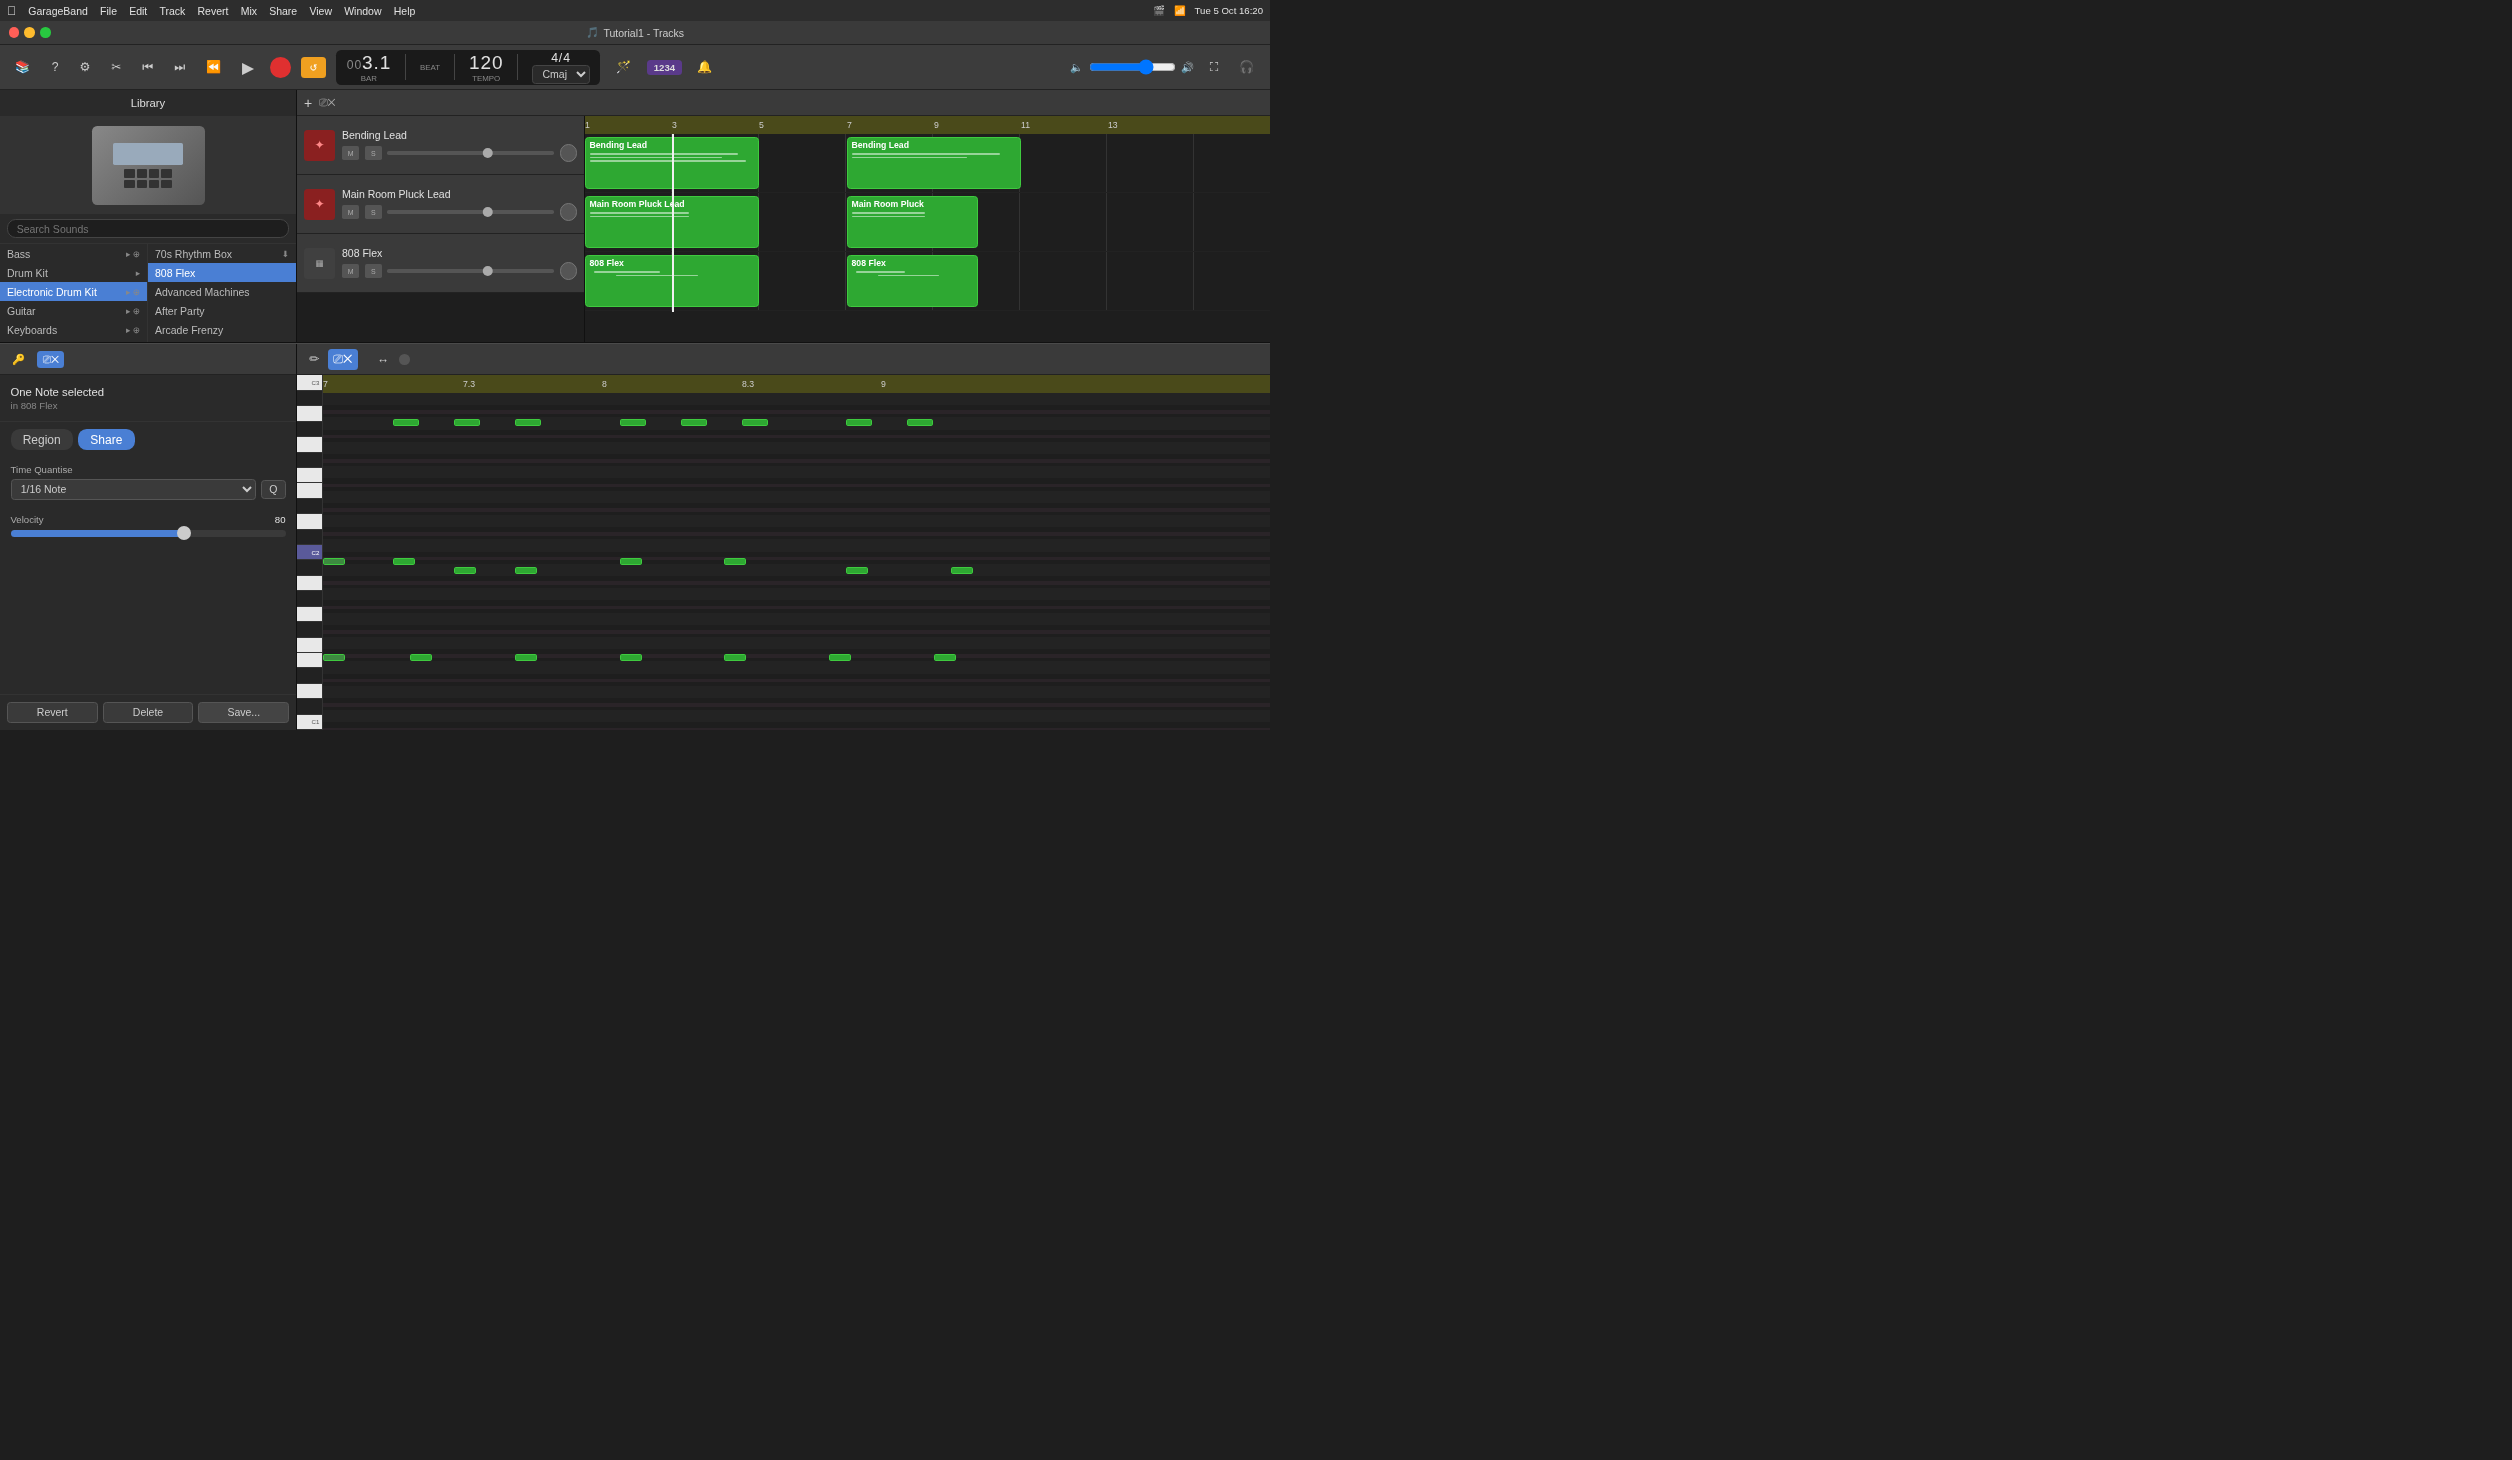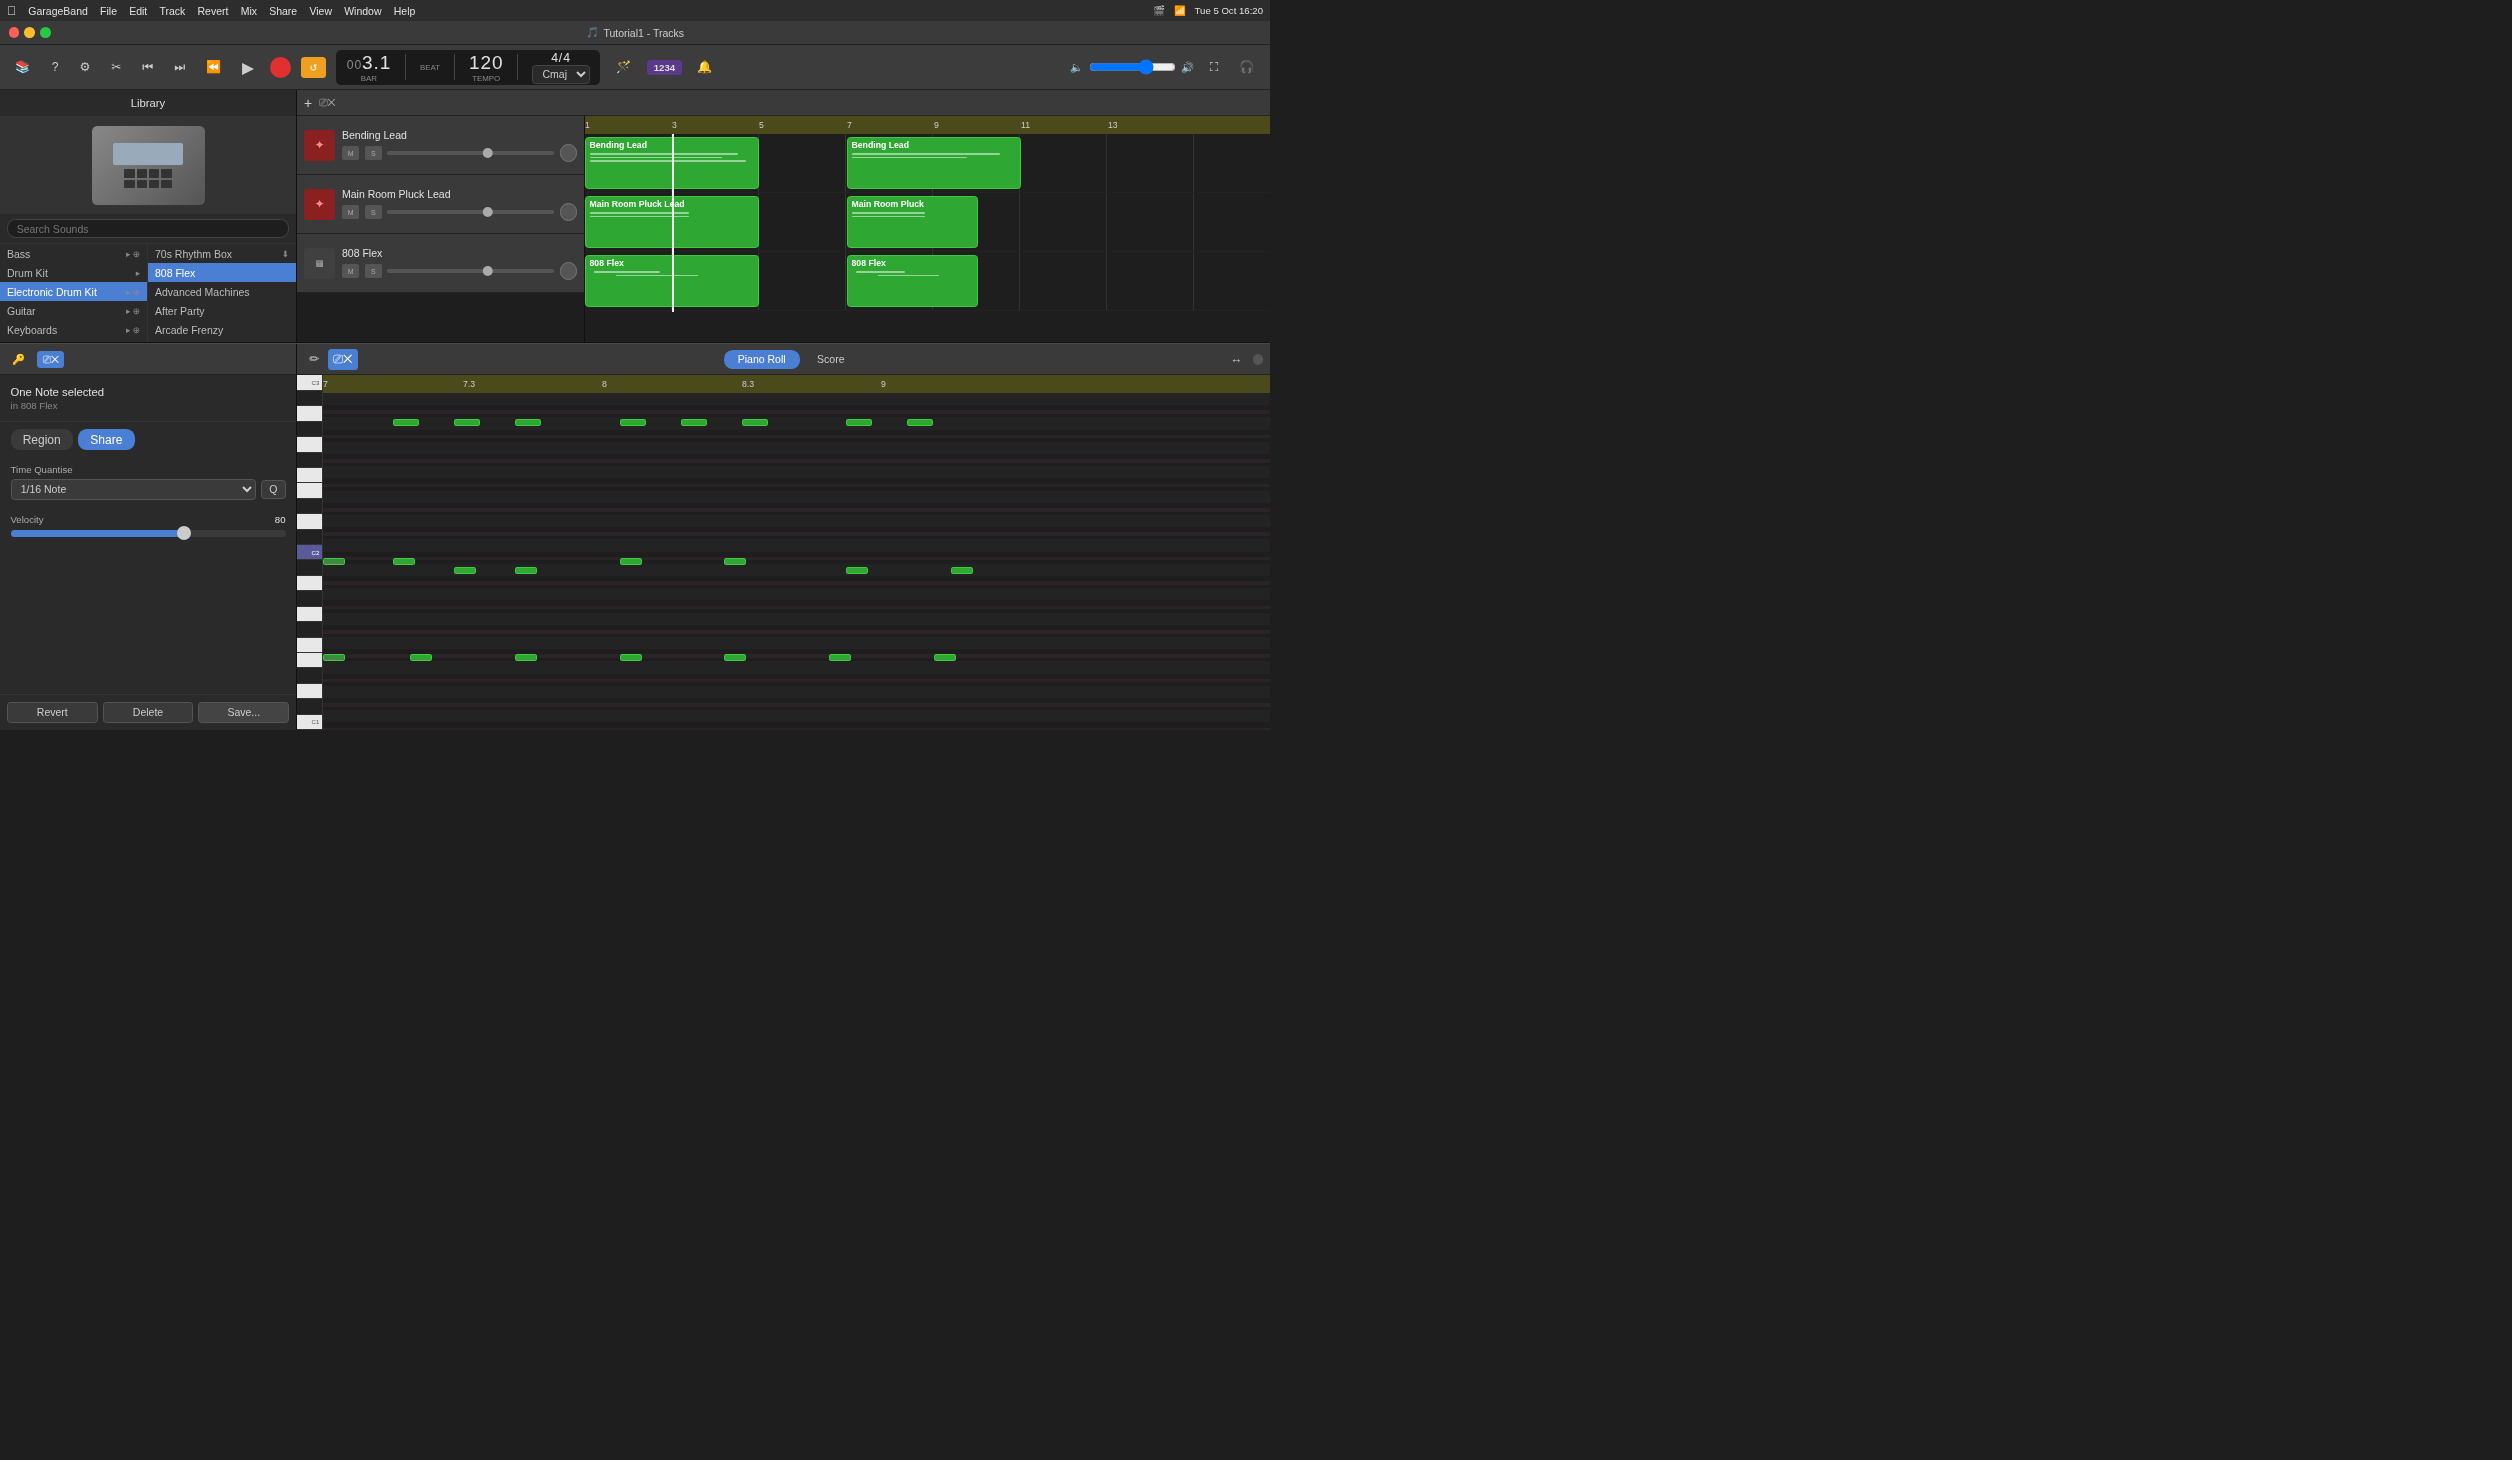--- a/index.html
+++ b/index.html
@@ -1010,24 +1010,20 @@
         <button class="footer-btn save">Save...</button>
       </div>
     </div>
 
     <div class="piano-roll-area">
 
       <div style="display:flex;height:31px;align-items:center;background:#3a3a3a;border-bottom:0.9px solid #222;">
         <div style="display:flex;align-items:center;padding:0 7px;gap:3.5px;">
           <button class="toolbar-btn">✏</button>
           <button class="toolbar-btn" style="background:#4a7fd4;color:white;border-radius:3.5px;">⎚✕</button>
-        </div>
-        <div style="flex:1;display:flex;justify-content:center;gap:3.5px;">
-          <div class="piano-tab active">Piano Roll</div>
-          <div class="piano-tab">Score</div>
         </div>
         <div style="padding:0 7px;display:flex;gap:5.2px;align-items:center;">
           <button class="toolbar-btn">↔</button>
           <div style="width:10.5px;height:10.5px;background:#555;border-radius:50%;"></div>
         </div>
       </div>
 
       <div class="piano-roll-content">
 
         <div class="piano-keys">

